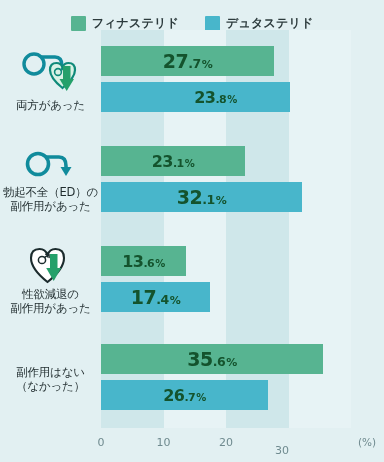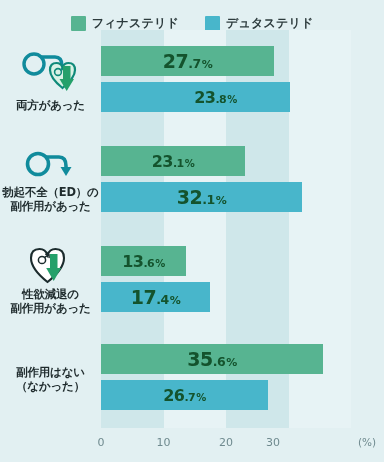--- a/index.html
+++ b/index.html
@@ -97,21 +97,21 @@
     align-items: center;
     justify-content: center;
   }
   .cat-icon {
     display: block;
     line-height: 0;
     margin-bottom: 2px;
   }
   .cat-label {
     font-size: 11.5px;
-    font-weight: 700;
+    font-weight: 400;
     color: #1f2b2d;
     text-align: center;
     line-height: 1.25;
     letter-spacing: -0.2px;
     white-space: pre-line;
   }
 
   
   .bars {
     position: absolute;
@@ -296,18 +296,18 @@
         </div>
       </div>
     </div>
 
   </div>
 
   <div class="xaxis">
     <span class="tick" style="left:101px;">0</span>
     <span class="tick" style="left:163.5px;">10</span>
     <span class="tick" style="left:226px;">20</span>
-    <span class="tick" style="left:273px;">30</span>
+    <span class="tick" style="left:282px;margin-top:8px;">30</span>
     <span class="tick" style="left:348px;margin-top:46px;">40</span>
     <span class="unit" style="left:358px;">(%)</span>
   </div>
 
 </div>
 
 </body></html>

